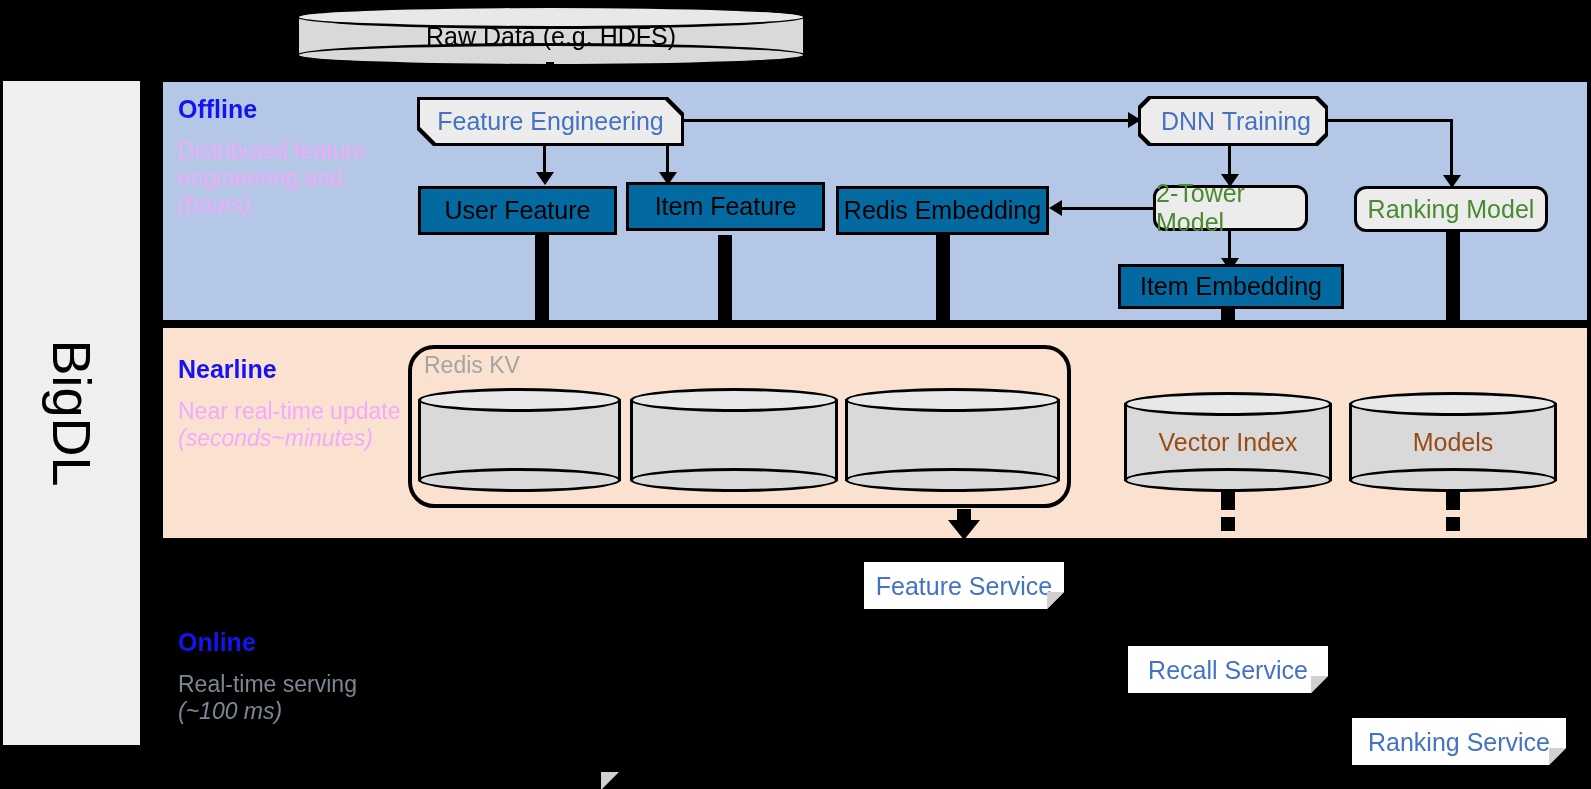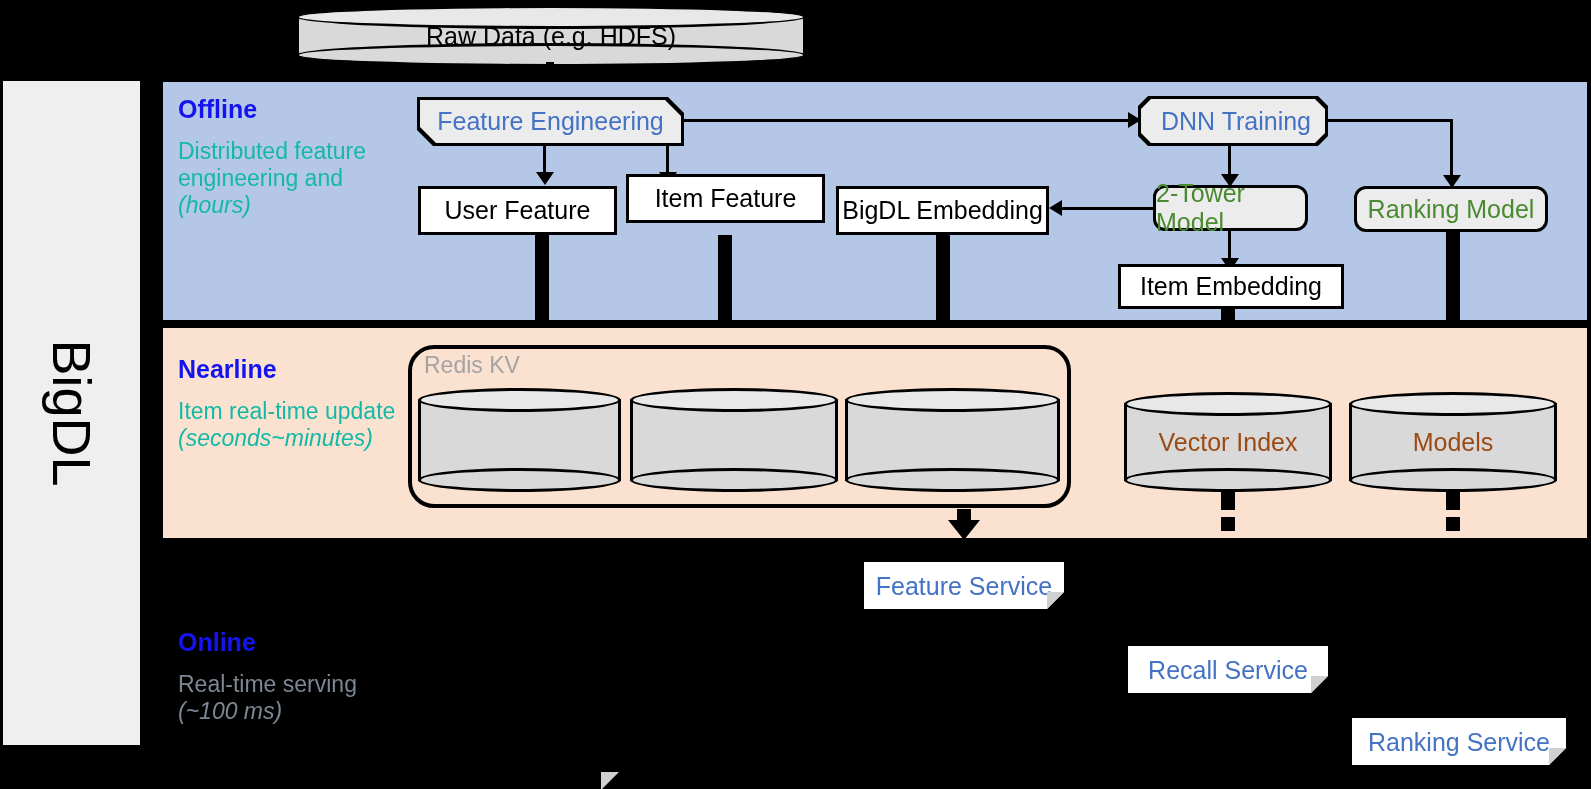--- a/index.html
+++ b/index.html
@@ -13,25 +13,25 @@
   .rail-label{transform:rotate(90deg);white-space:nowrap;font-size:54px;color:#000;
               font-family:"Liberation Sans",sans-serif;letter-spacing:0px;}
 
   
   .band{left:159px;width:1432px;border:4px solid #000;}
   .band-offline{top:78px;height:246px;background:#b4c7e7;}
   .band-nearline{top:324px;height:218px;background:#fbe2d0;}
   .band-online{top:546px;height:243px;background:#000;border:none;}
 
   .band-title{font-size:25px;font-weight:bold;color:#1414f0;}
-  .band-sub{font-size:23px;color:#14b8a6;line-height:1.18;}
+  .band-sub{font-size:23px;color:#f0abfc;line-height:1.18;}
   .band-sub i{font-style:italic;}
 
   
-  .grayfeat{background:#ffffff;border:3px solid #000;display:flex;align-items:center;
+  .grayfeat{background:#0369a1;border:3px solid #000;display:flex;align-items:center;
             justify-content:center;font-size:25px;color:#000;}
   .roundbox{background:#ececec;border:3px solid #000;border-radius:12px;display:flex;
             align-items:center;justify-content:center;font-size:25px;}
   .greentxt{color:#4a8a30;}
 
   
   .foldbox{background:#ececec;border:3px solid #000;display:flex;align-items:center;
            justify-content:center;font-size:25px;color:#4472c4;
            clip-path:polygon(0 0, calc(100% - 16px) 0, 100% 16px, 100% 100%, 16px 100%, 0 calc(100% - 16px));}
   .foldbox-outer{background:#000;
@@ -118,25 +118,25 @@
 
   <div class="abs vline" style="left:543px;top:146px;width:3px;height:28px;"></div>
   <div class="abs arrowhead" style="left:536px;top:172px;"></div>
 
   <div class="abs vline" style="left:666px;top:146px;width:3px;height:28px;"></div>
   <div class="abs arrowhead" style="left:659px;top:172px;"></div>
 
   <div class="abs grayfeat" style="left:418px;top:186px;width:199px;height:49px;">
     <span>User Feature</span>
   </div>
-  <div class="abs grayfeat" style="left:626px;top:174px;width:199px;height:49px;text-align:right;">
+  <div class="abs grayfeat" style="left:626px;top:182px;width:199px;height:49px;text-align:right;">
     <span>Item Feature</span>
   </div>
   <div class="abs grayfeat" style="left:836px;top:186px;width:213px;height:49px;">
-    <span>BigDL Embedding</span>
+    <span>Redis Embedding</span>
   </div>
 
   <div class="abs roundbox" style="left:1153px;top:185px;width:155px;height:46px;">
     <span class="greentxt">2-Tower Model</span>
   </div>
 
   <div class="abs hline" style="left:1062px;top:207px;width:92px;height:3px;"></div>
   <div class="abs arrowhead-left" style="left:1049px;top:200px;"></div>
 
   <div class="abs vline" style="left:1228px;top:143px;width:3px;height:34px;"></div>
@@ -169,21 +169,21 @@
   <div class="abs vline" style="left:1221px;top:309px;width:14px;height:68px;"></div>
   <div class="abs arrowhead-thick" style="left:1212px;top:370px;"></div>
 
   <div class="abs vline" style="left:1446px;top:232px;width:14px;height:146px;"></div>
   <div class="abs arrowhead-thick" style="left:1437px;top:371px;"></div>
 
   <div class="abs band band-nearline"></div>
   <div class="abs" style="left:178px;top:355px;width:232px;">
     <div class="band-title">Nearline</div>
     <div class="band-sub" style="margin-top:14px;">
-      <span>Item real-time update </span><i>(seconds~minutes)</i>
+      <span>Near real-time update </span><i>(seconds~minutes)</i>
     </div>
   </div>
 
   <div class="abs redisbox" style="left:408px;top:345px;width:663px;height:163px;"></div>
   <div class="abs redis-label" style="left:424px;top:352px;">Redis KV</div>
 
   <div class="cyl" style="left:418px;top:388px;width:203px;height:104px;">
     <div class="body"></div>
     <div class="top"></div>
     <div class="bot"></div>

